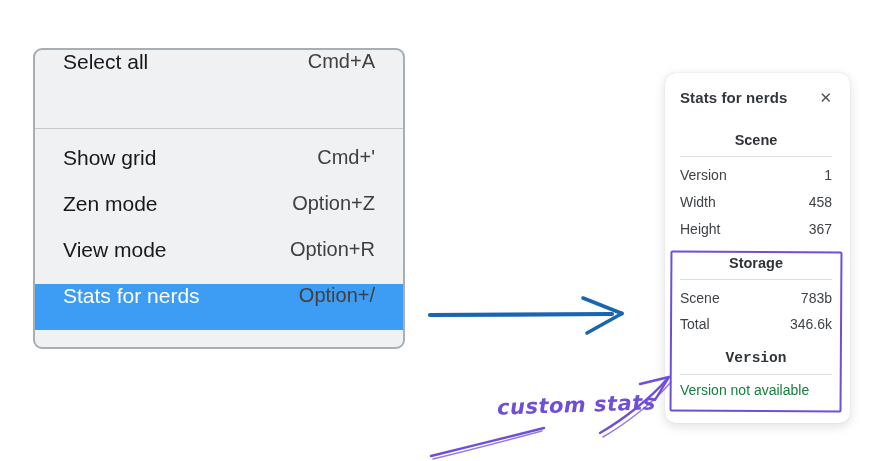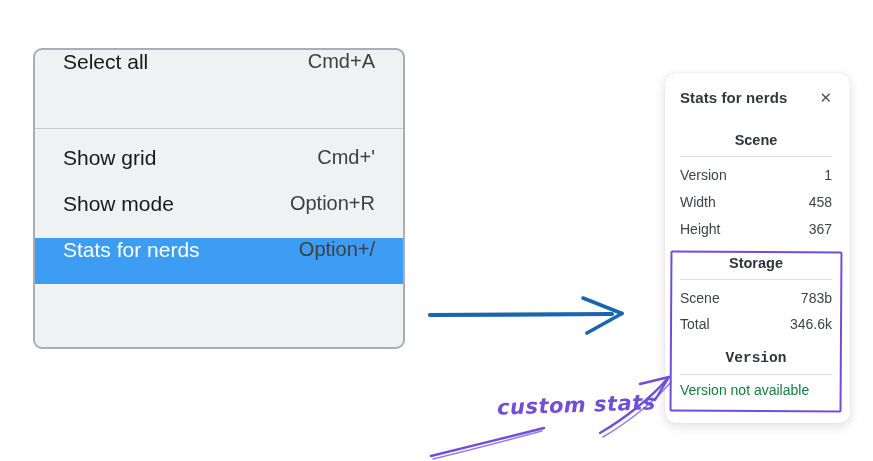--- a/index.html
+++ b/index.html
@@ -71,21 +71,25 @@
       <span class="mi-short">Cmd+A</span>
     </div>
   </div>
   <div class="menu-divider"></div>
   <div class="menu-group-main">
     <div class="menu-item">
       <span class="mi-label">Show grid</span>
       <span class="mi-short">Cmd+'</span>
     </div>
     <div class="menu-item">
-      <span class="mi-label">Show mode</span>
+      <span class="mi-label">Zen mode</span>
+      <span class="mi-short">Option+Z</span>
+    </div>
+    <div class="menu-item">
+      <span class="mi-label">View mode</span>
       <span class="mi-short">Option+R</span>
     </div>
     <div class="menu-item selected" style="background-color: rgb(61, 156, 244);">
       <span class="mi-label">Stats for nerds</span>
       <span class="mi-short">Option+/</span>
     </div>
   </div>
 </div>
 
 <svg class="overlay-svg" width="873" height="461" viewBox="0 0 873 461">

